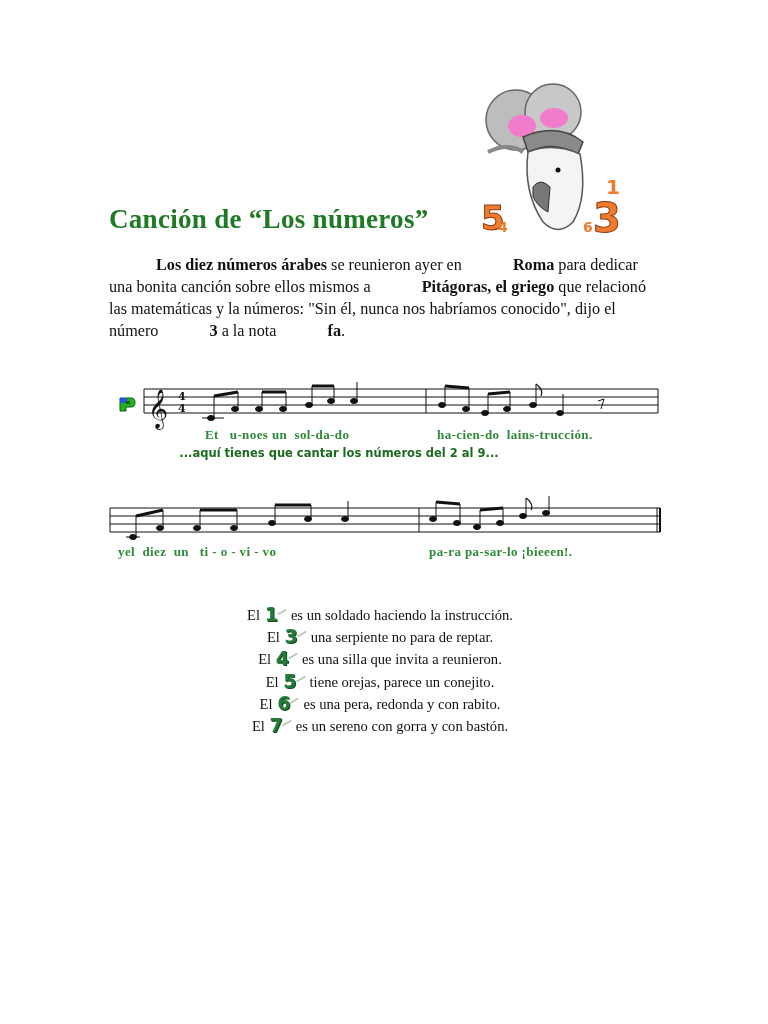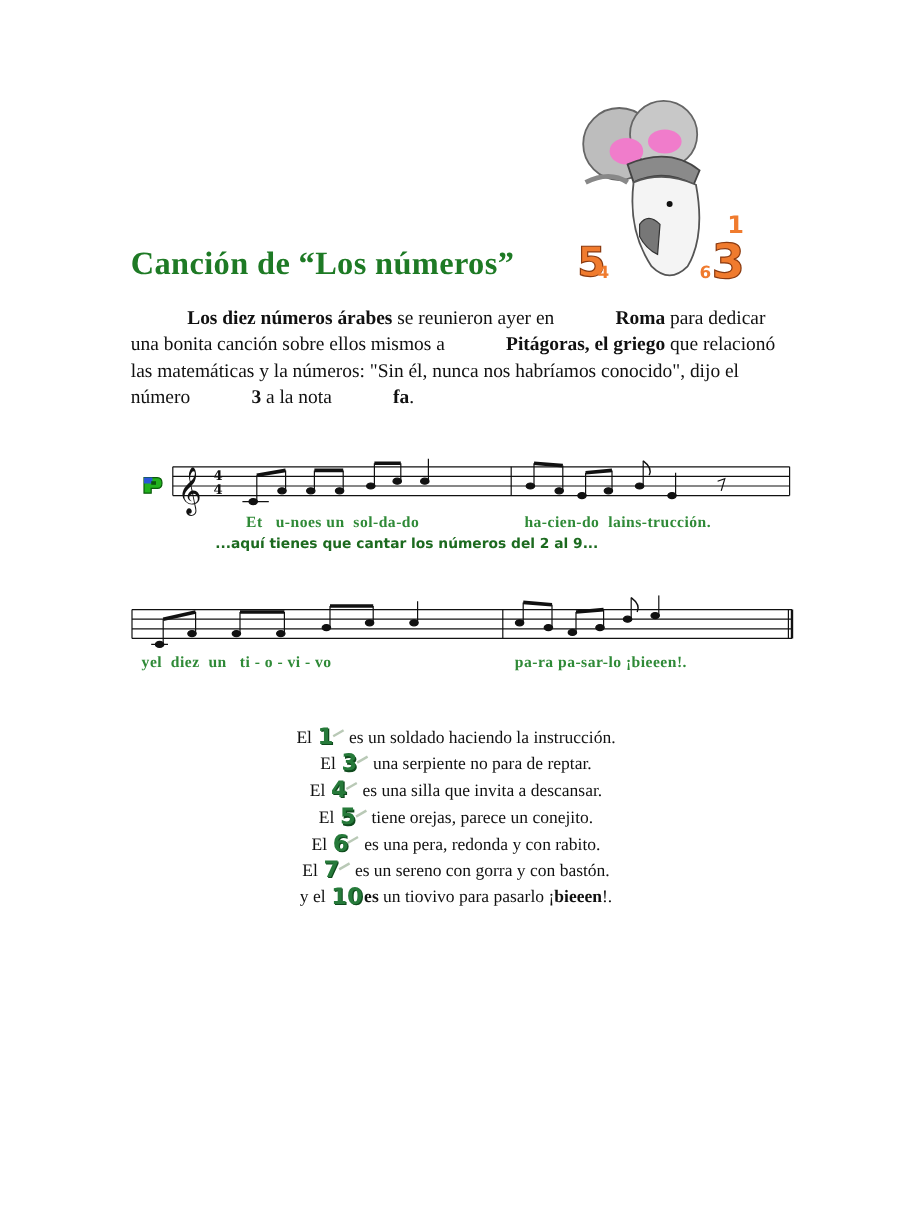--- a/index.html
+++ b/index.html
@@ -183,18 +183,17 @@
     <ellipse cx="438" cy="17" rx="3.5" ry="2.5"></ellipse>
       <line x1="441" y1="17" x2="441" y2="0" stroke-width="1"></line>
   </g>
 </svg>
 <div class="lyric" style="left:118px;top:544px">yel  diez  un   ti - o - vi - vo</div>
 <div class="lyric" style="left:429px;top:544px">pa-ra pa-sar-lo ¡bieeen!.</div>
 
 <div class="verses">
   <div class="verse"><span>El</span> <span class="num">1</span><span class="tick"></span><span>es un soldado haciendo la instrucción.</span></div>
   <div class="verse"><span>El</span> <span class="num">3</span><span class="tick"></span><span>una serpiente no para de reptar.</span></div>
-  <div class="verse"><span>El</span> <span class="num">4</span><span class="tick"></span><span>es una silla que invita a descansar.</span></div>
+  <div class="verse"><span>El</span> <span class="num">4</span><span class="tick"></span><span>es una silla que invita a reunieron.</span></div>
   <div class="verse"><span>El</span> <span class="num">5</span><span class="tick"></span><span>tiene orejas, parece un conejito.</span></div>
   <div class="verse"><span>El</span> <span class="num">6</span><span class="tick"></span><span>es una pera, redonda y con rabito.</span></div>
   <div class="verse"><span>El</span> <span class="num">7</span><span class="tick"></span><span>es un sereno con gorra y con bastón.</span></div>
-  <div class="verse"><span>y el</span> <span class="num">10</span><b>es</b> <span>un tiovivo para pasarlo </span><span>¡</span><b>bieeen</b><span>!.</span></div>
 </div>
 
 </body></html>

